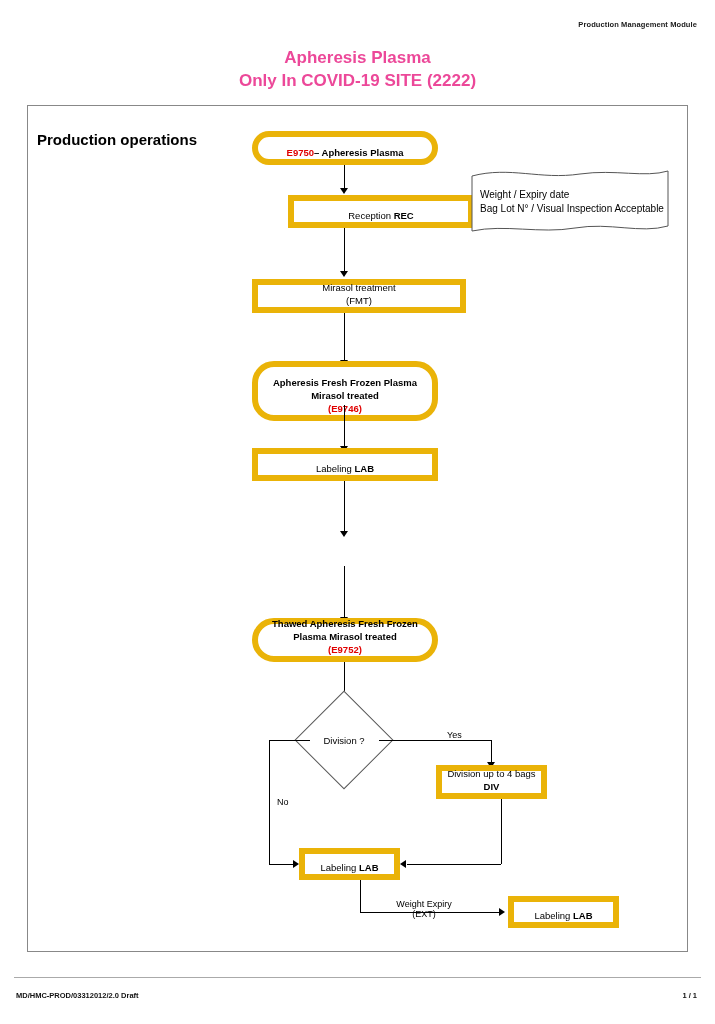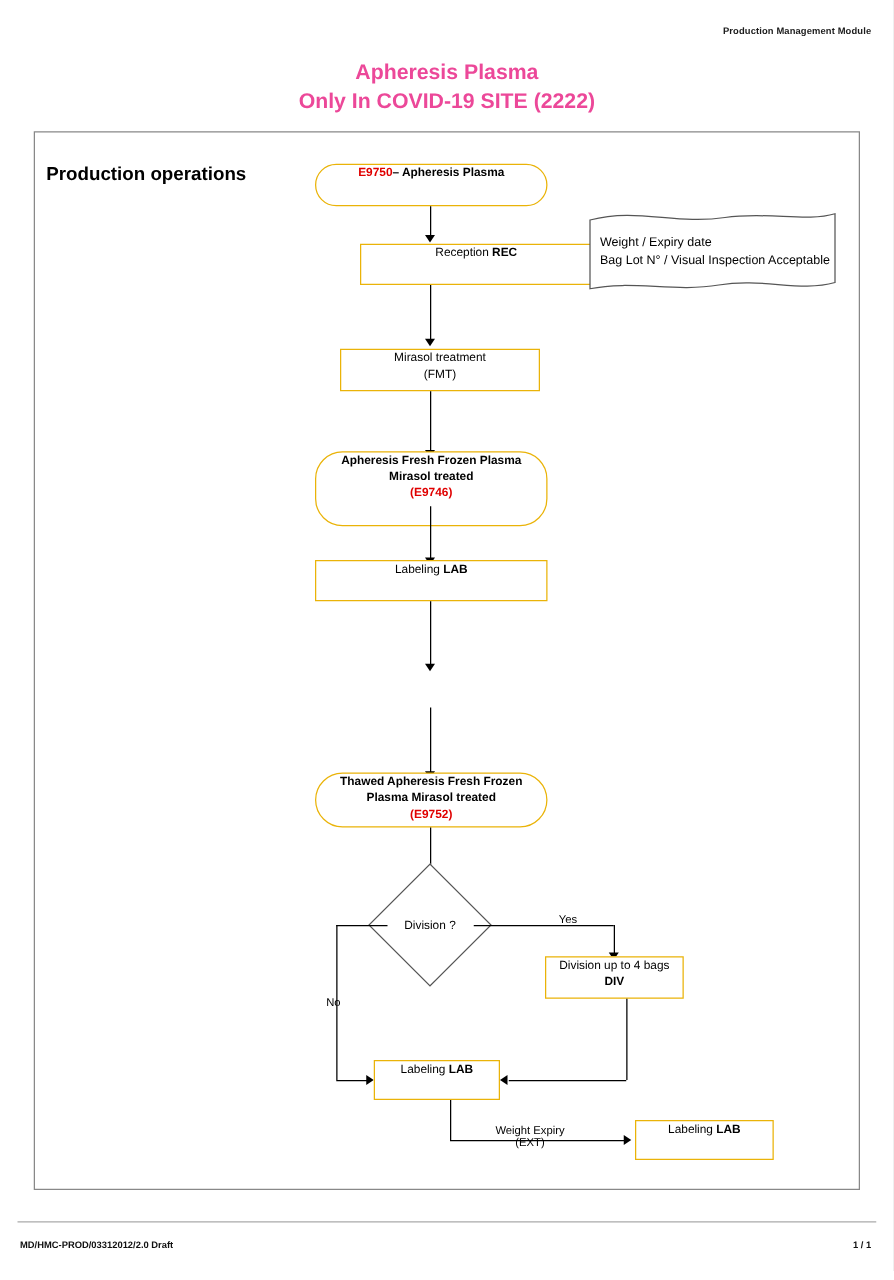--- a/index.html
+++ b/index.html
@@ -43,24 +43,24 @@
     font-size:7.5px;font-weight:bold;color:#111;
   }
   .footer-right{
     position:absolute;right:18px;top:991px;
     font-size:7.5px;font-weight:bold;color:#111;
   }
   
   .node{
     position:absolute;
     box-sizing:border-box;
-    display:flex;align-items:flex-start;justify-content:center;
+    display:flex;align-items:flex-end;justify-content:center;
     text-align:center;
     background:#fff;
-    border:1px solid #eab308;
+    border:6px solid #eab308;
     font-size:9.5px;
     color:#000;
     line-height:13px;
   }
   .rect{border-radius:0;}
   .pill{border-radius:22px;}
   .code{color:#e00000;font-weight:bold;}
   .bold{font-weight:bold;}
   .diamond{
     position:absolute;
@@ -139,21 +139,21 @@
     <path d="M2,8 C40,-2 70,12 110,6 C145,1 175,10 198,3 L198,58 C170,66 140,54 105,60 C70,66 35,56 2,63 Z" fill="#ffffff" stroke="#555" stroke-width="1"></path>
   </svg>
   <div class="note-text" style="left:480px;top:188px;width:190px;">
     <div>Weight / Expiry date</div>
     <div>Bag Lot N° / Visual Inspection Acceptable</div>
   </div>
 
   <div class="vline" style="left:344px;top:228px;height:44px;"></div>
   <div class="arrow-down" style="left:340px;top:271px;"></div>
 
-  <div class="node rect" style="left:252px;top:279px;width:160px;height:34px;margin-left:20px;">
+  <div class="node rect" style="left:252px;top:279px;width:214px;height:34px;">
     <span>
       <span>Mirasol treatment</span><br>
       <span>(FMT)</span>
     </span>
   </div>
 
   <div class="vline" style="left:344px;top:313px;height:48px;"></div>
   <div class="arrow-down" style="left:340px;top:360px;"></div>
 
   <div class="node pill" style="left:252px;top:361px;width:186px;height:60px;">
@@ -205,21 +205,21 @@
   </div>
 
   <div class="vline" style="left:501px;top:799px;height:65px;"></div>
   <div class="hline" style="left:407px;top:864px;width:94px;"></div>
   <div class="arrow-left" style="left:400px;top:860px;"></div>
 
   <div class="hline" style="left:269px;top:740px;width:41px;"></div>
   <div class="vline" style="left:269px;top:740px;height:124px;"></div>
   <div class="hline" style="left:269px;top:864px;width:25px;"></div>
   <div class="arrow-right" style="left:293px;top:860px;"></div>
-  <div class="edge-label" style="left:241px;top:797px;padding-left:20px;">No</div>
+  <div class="edge-label" style="left:257px;top:797px;padding-left:20px;">No</div>
 
   <div class="node rect" style="left:299px;top:848px;width:101px;height:32px;">
     <span><span>Labeling </span><span class="bold">LAB</span></span>
   </div>
 
   <div class="vline" style="left:360px;top:880px;height:32px;"></div>
   <div class="hline" style="left:360px;top:912px;width:140px;"></div>
   <div class="arrow-right" style="left:499px;top:908px;"></div>
   <div class="edge-label" style="left:379px;top:899px;text-align:center;width:90px;">
     <div>Weight Expiry</div>

